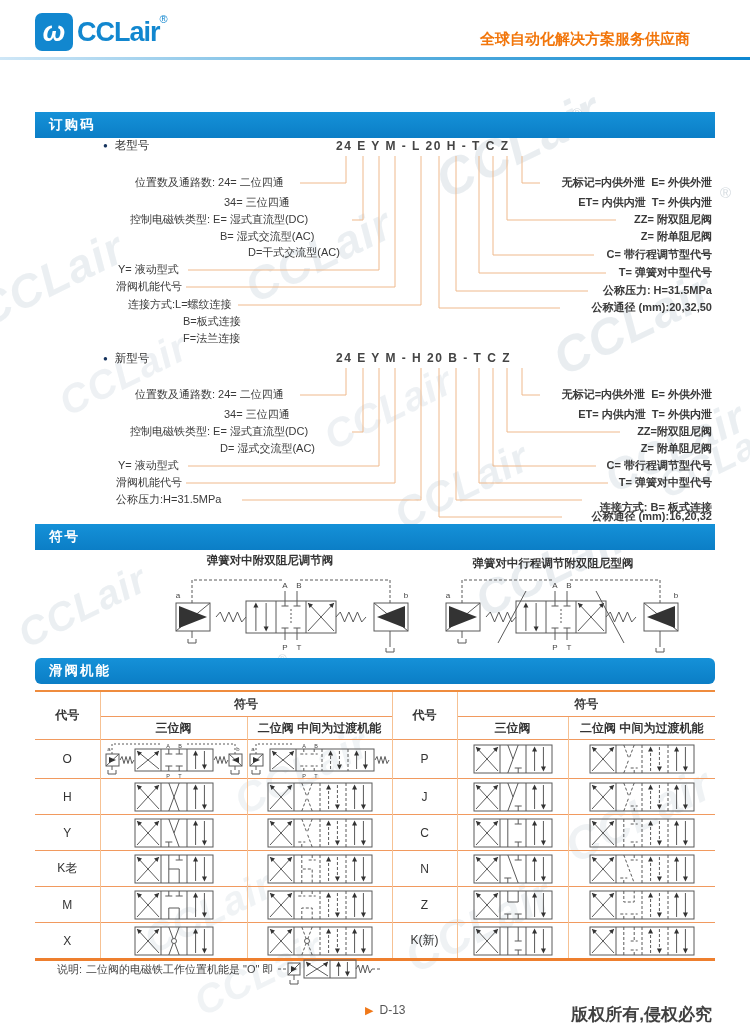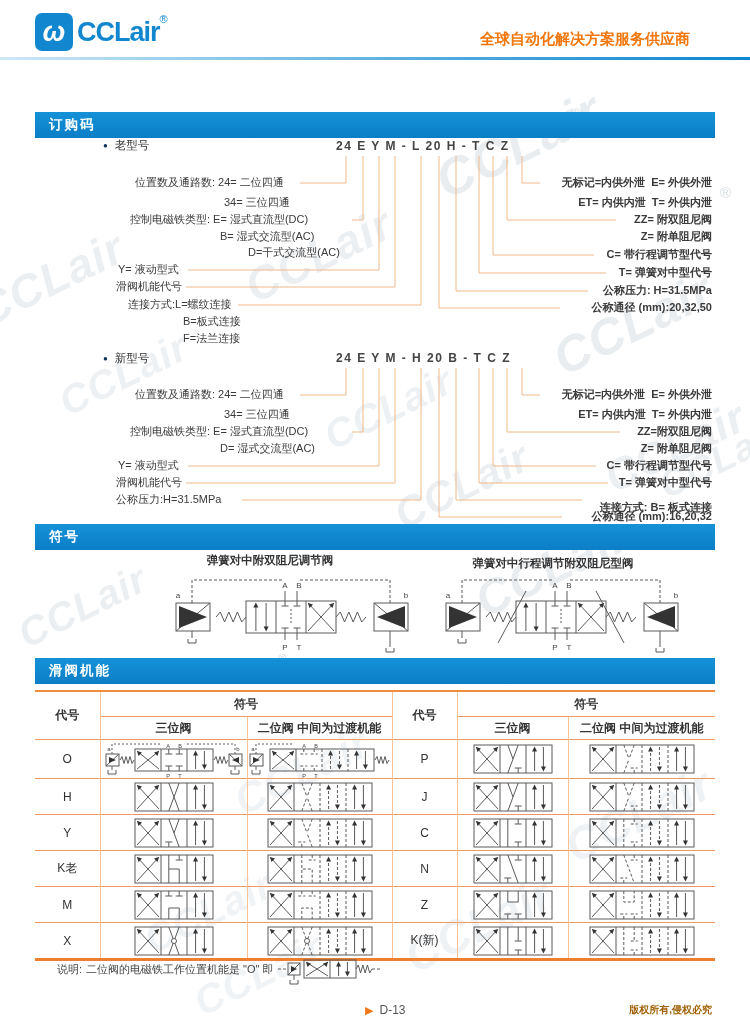--- a/index.html
+++ b/index.html
@@ -39,21 +39,21 @@
   th.keepL{border-left:1px solid #f6c193;}
   thead tr:first-child th{height:24px;}
   thead tr:last-child th{height:22px;font-weight:600;}
   tbody td{height:35px;font-weight:normal;}
   td.codecell{font-size:12px;color:#333;}
   .note{position:absolute;left:57px;top:953px;width:640px;z-index:2;font-size:11px;color:#444;}
   .noteline1{display:flex;align-items:center;gap:4px;white-space:pre;}
   .noteline2{margin-left:10px;margin-top:2px;white-space:pre;}
   .pagemark{position:absolute;left:365px;top:1003px;z-index:2;font-size:12px;color:#555;}
   .tri{color:#f07818;font-size:11px;margin-right:6px;}
-  .copyright{position:absolute;right:38px;top:1003px;z-index:2;font-size:10px;font-weight:bold;color:#a16207;}
+  .copyright{position:absolute;right:38px;top:1003px;z-index:2;font-size:17px;font-weight:bold;color:#404040;}
   svg{display:inline-block;vertical-align:middle;}
 </style>
 </head>
 <body>
 
 <span class="wm" style="left:430px;top:115px;font-size:52px;opacity:.45;">CCLair</span>
 <span class="wm" style="left:240px;top:228px;font-size:46px;opacity:.4;">CCLair</span>
 <span class="wm" style="left:-28px;top:252px;font-size:46px;opacity:.4;">CCLair</span>
 <span class="wm" style="left:55px;top:352px;font-size:40px;opacity:.35;">CCLair</span>
 <span class="wm" style="left:548px;top:295px;font-size:50px;opacity:.45;">CCLair</span>
@@ -74,21 +74,21 @@
 <span class="regwm" style="left:720px;top:184px;font-size:15px;opacity:.6;">®</span>
 
 <div class="logo">
   <span class="badge"><span class="glyph">ω</span></span><span class="logoword">CCLair</span><sup class="logoreg">®</sup>
 </div>
 <div class="slogan">全球自动化解决方案服务供应商</div>
 <div class="rule"></div>
 
 <div class="bar" style="top:112px;">订购码</div>
 <div class="bar" style="top:524px;">符号</div>
-<div class="bar" style="top:658px;">滑阀机能</div>
+<div class="bar" style="top:658px;border-radius:6px;">滑阀机能</div>
 
 <svg id="leads" width="750" height="1035">
     <polyline points="300,183 346,183 346,156" fill="none" stroke="#efb98c" stroke-width="1"></polyline>
     <polyline points="352,220 363,220 363,156" fill="none" stroke="#efb98c" stroke-width="1"></polyline>
     <polyline points="188,270 379,270 379,156" fill="none" stroke="#efb98c" stroke-width="1"></polyline>
     <polyline points="186,287 395,287 395,156" fill="none" stroke="#efb98c" stroke-width="1"></polyline>
     <polyline points="238,305 421,305 421,156" fill="none" stroke="#efb98c" stroke-width="1"></polyline>
     <polyline points="540,183 522,183 522,156" fill="none" stroke="#efb98c" stroke-width="1"></polyline>
     <polyline points="616,220 507,220 507,156" fill="none" stroke="#efb98c" stroke-width="1"></polyline>
     <polyline points="594,255 493,255 493,156" fill="none" stroke="#efb98c" stroke-width="1"></polyline>

